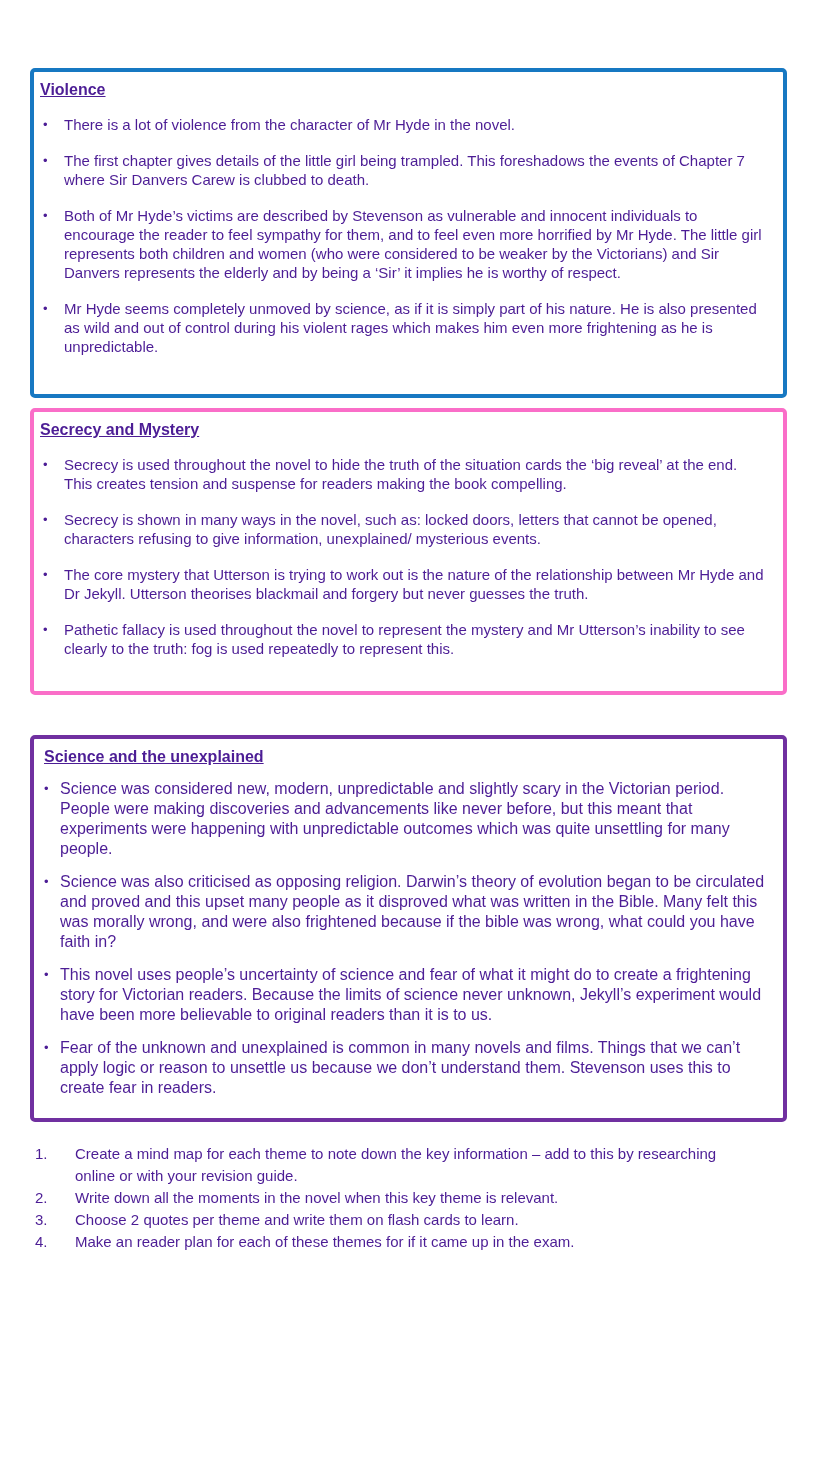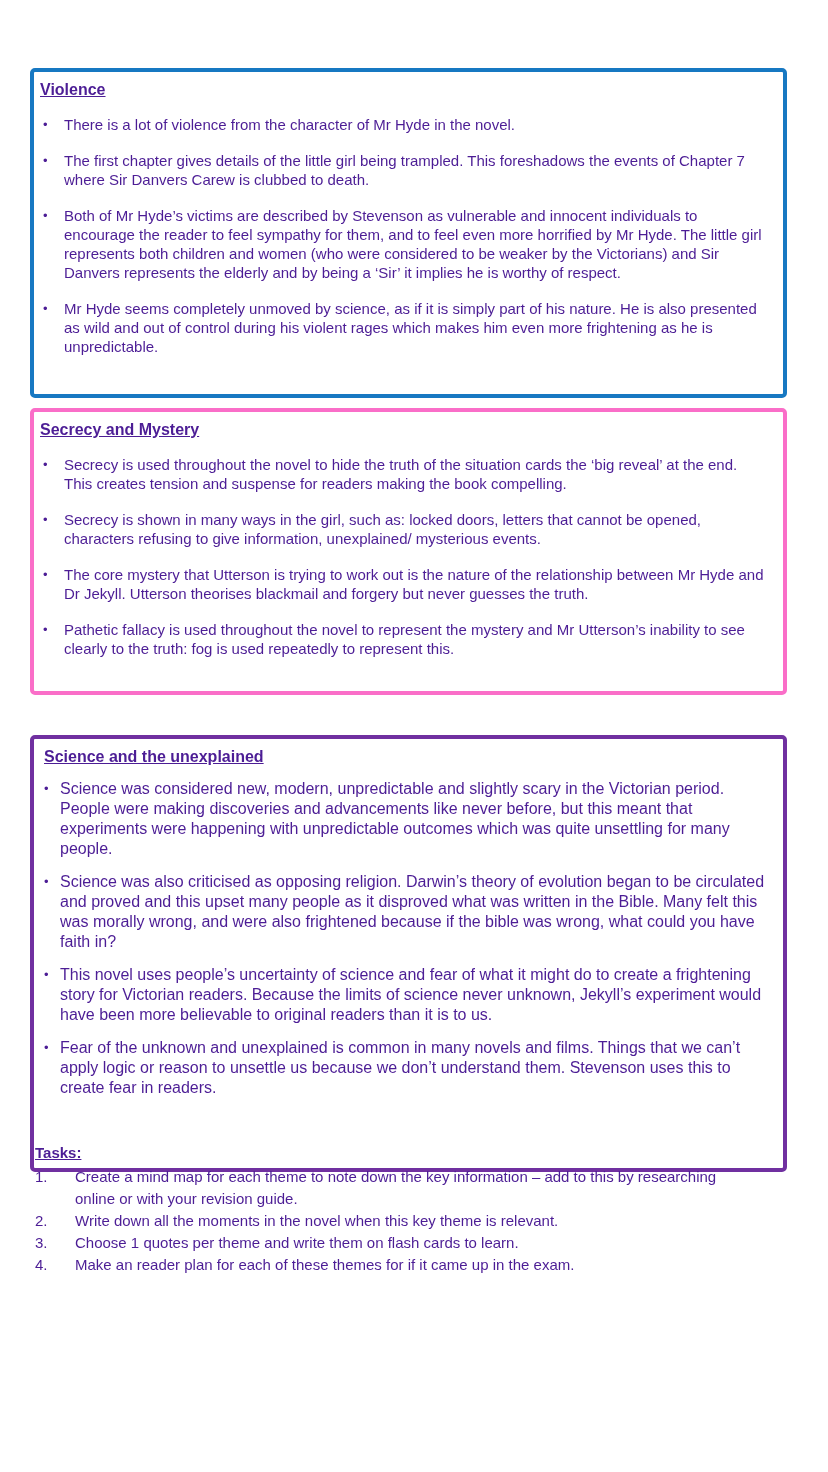--- a/index.html
+++ b/index.html
@@ -21,21 +21,21 @@
     left: 30px;
     width: 757px;
     box-sizing: border-box;
     border: 4px solid #000;
     border-radius: 5px;
     background: #ffffff;
     padding: 6px 16px 6px 4px;
   }
   .box-violence { top: 68px;  height: 330px; }
   .box-secrecy  { top: 408px; height: 287px; }
-  .box-science  { top: 735px; height: 437px; padding-left: 8px; }
+  .box-science  { top: 735px; height: 387px; padding-left: 8px; }
 
   .box-title {
     margin: 2px 0 0 2px;
     font-size: 16px;
     font-weight: bold;
     text-decoration: underline;
     line-height: 20px;
   }
   .bullets {
     list-style: none;
@@ -126,21 +126,21 @@
 
   <section class="theme-box box-secrecy" style="border-color: rgb(250, 110, 200);">
     <h2 class="box-title">Secrecy and Mystery</h2>
     <ul class="bullets">
       <li class="bullet">
         <span class="dot">•</span>
         <span class="bt">Secrecy is used throughout the novel to hide the truth of the situation cards the ‘big reveal’ at the end. This creates tension and suspense for readers making the book compelling.</span>
       </li>
       <li class="bullet">
         <span class="dot">•</span>
-        <span class="bt">Secrecy is shown in many ways in the girl, such as: locked doors, letters that cannot be opened, characters refusing to give information, unexplained/ mysterious events.</span>
+        <span class="bt">Secrecy is shown in many ways in the novel, such as: locked doors, letters that cannot be opened, characters refusing to give information, unexplained/ mysterious events.</span>
       </li>
       <li class="bullet">
         <span class="dot">•</span>
         <span class="bt">The core mystery that Utterson is trying to work out is the nature of the relationship between Mr Hyde and Dr Jekyll. Utterson theorises blackmail and forgery but never guesses the truth.</span>
       </li>
       <li class="bullet">
         <span class="dot">•</span>
         <span class="bt">Pathetic fallacy is used throughout the novel to represent the mystery and Mr Utterson’s inability to see clearly to the truth: fog is used repeatedly to represent this.</span>
       </li>
     </ul>
@@ -162,33 +162,32 @@
         <span class="bt">This novel uses people’s uncertainty of science and fear of what it might do to create a frightening story for Victorian readers. Because the limits of science never unknown, Jekyll’s experiment would have been more believable to original readers than it is to us.</span>
       </li>
       <li class="bullet">
         <span class="dot">•</span>
         <span class="bt">Fear of the unknown and unexplained is common in many novels and films. Things that we can’t apply logic or reason to unsettle us because we don’t understand them. Stevenson uses this to create fear in readers.</span>
       </li>
     </ul>
   </section>
 
   <div class="tasks">
-    <h3 class="tasks-heading">Tasks:</h3>
     <ol class="task-list">
       <li class="task-item">
         <span class="task-num">1.</span>
         <span class="task-text">Create a mind map for each theme to note down the key information – add to this by researching online or with your revision guide.</span>
       </li>
       <li class="task-item">
         <span class="task-num">2.</span>
         <span class="task-text">Write down all the moments in the novel when this key theme is relevant.</span>
       </li>
       <li class="task-item">
         <span class="task-num">3.</span>
-        <span class="task-text">Choose 1 quotes per theme and write them on flash cards to learn.</span>
+        <span class="task-text">Choose 2 quotes per theme and write them on flash cards to learn.</span>
       </li>
       <li class="task-item">
         <span class="task-num">4.</span>
         <span class="task-text">Make an reader plan for each of these themes for if it came up in the exam.</span>
       </li>
     </ol>
   </div>
 
 </div>
 

